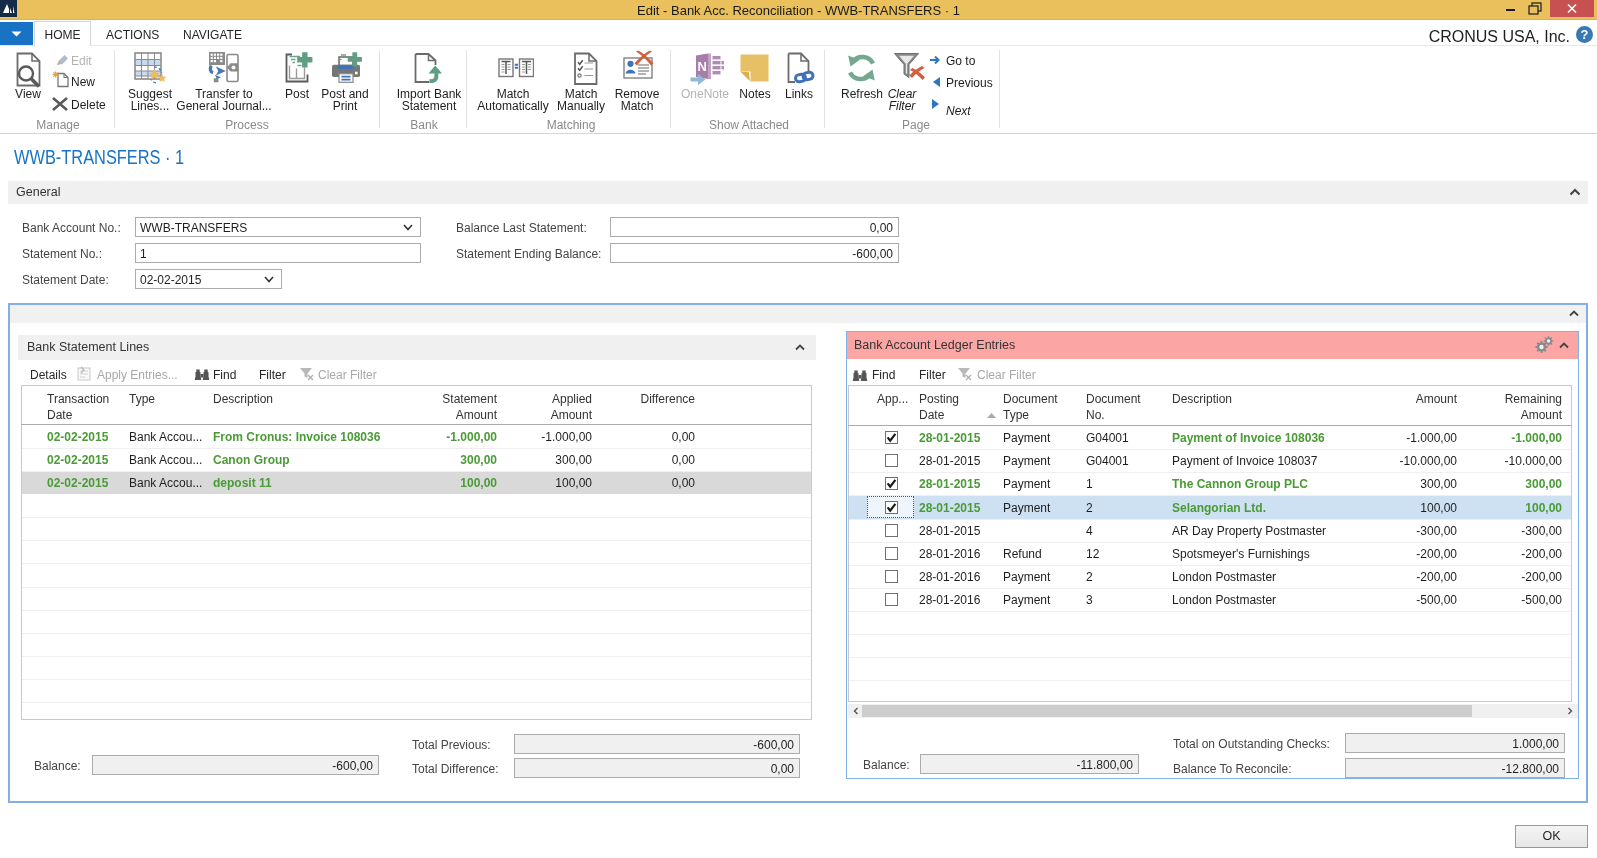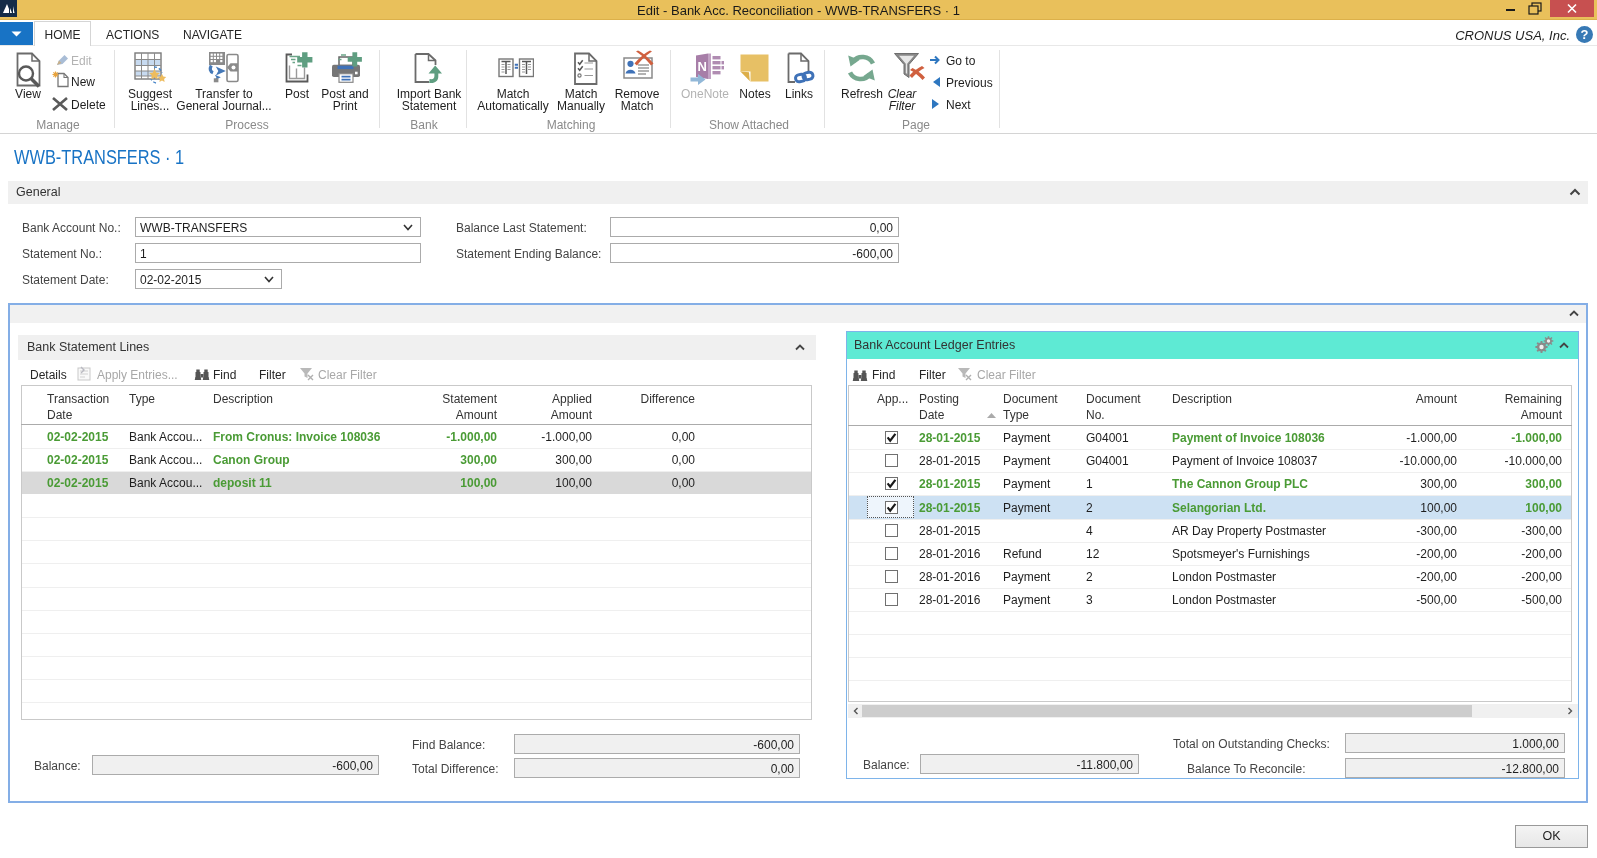--- a/index.html
+++ b/index.html
@@ -50,21 +50,21 @@
 <div class="abs" style="left:0;top:45px;width:1597px;height:1px;background:#e8e8e8;"></div>
 <div class="abs" style="left:0;top:22px;width:33px;height:23px;background:#1873c5;">
   <svg width="33" height="23" viewBox="0 0 33 23">
       <path d="M11.5 9.5 L21.5 9.5 L16.5 14.5 Z" fill="#fff"></path>
     </svg>
 </div>
 <div class="abs" style="left:34px;top:21px;width:57px;height:25px;background:#fff;border:1px solid #d5d5d5;border-bottom:none;"></div>
 <div class="abs" style="left:34px;top:28px;width:57px;text-align:center;font-size:12px;color:#262626;">HOME</div>
 <div class="abs" style="left:106px;top:28px;font-size:12px;color:#262626;">ACTIONS</div>
 <div class="abs" style="left:183px;top:28px;font-size:12px;color:#262626;">NAVIGATE</div>
-<div class="abs" style="left:1380px;top:28px;width:190px;text-align:right;font-size:13px;color:#1e1e1e;font-style:italic;">CRONUS USA, Inc.</div>
+<div class="abs" style="left:1380px;top:28px;width:190px;text-align:right;font-size:16px;color:#1e1e1e;">CRONUS USA, Inc.</div>
 <div class="abs" style="left:1576px;top:26px;width:17px;height:17px;border-radius:50%;background:#3779b5;color:#fff;font-size:13px;font-weight:bold;text-align:center;line-height:17px;">?</div>
 
 <div class="abs" style="left:0;top:133px;width:1597px;height:1px;background:#d4d4d4;"></div>
 <div class="sep" style="left:114px;"></div>
 <div class="sep" style="left:379px;"></div>
 <div class="sep" style="left:466px;"></div>
 <div class="sep" style="left:670px;"></div>
 <div class="sep" style="left:824px;"></div>
 <div class="sep" style="left:999px;"></div>
 
@@ -90,21 +90,21 @@
 
 <div class="bcap" style="left:705px;top:88px;color:#b3b3b3;">OneNote</div>
 <div class="bcap" style="left:755px;top:88px;">Notes</div>
 <div class="bcap" style="left:799px;top:88px;">Links</div>
 <div class="glabel" style="left:749px;top:118px;">Show Attached</div>
 
 <div class="bcap" style="left:862px;top:88px;">Refresh</div>
 <div class="bcap" style="left:902px;top:88px;font-style:italic;">Clear<br>Filter</div>
 <div class="scap" style="left:946px;top:54px;">Go to</div>
 <div class="scap" style="left:946px;top:76px;">Previous</div>
-<div class="scap" style="left:946px;top:98px;">Next</div>
+<div class="scap" style="left:946px;top:104px;font-style:italic;">Next</div>
 <div class="glabel" style="left:916px;top:118px;">Page</div>
 
 <svg class="abs" style="left:16px;top:52px;" width="28" height="36" viewBox="0 0 28 36">
 <path d="M1.5 1.5 H16 L23.5 9 V33.5 H1.5 Z" fill="#fff" stroke="#6b6b6b" stroke-width="1.8"></path>
 <path d="M16 1.5 V9 H23.5" fill="none" stroke="#6b6b6b" stroke-width="1.5"></path>
 <circle cx="10" cy="21.5" r="7" fill="#fff" stroke="#595959" stroke-width="2.4"></circle>
 <path d="M15 26.5 L23 34.5" stroke="#595959" stroke-width="3.6"></path>
 </svg>
 <svg class="abs" style="left:56px;top:54px;" width="13" height="12" viewBox="0 0 13 12">
     <path d="M1 11 L3 6.5 L8.5 1 L12 4.5 L6.5 10 Z" fill="#a9bdd6"></path>
@@ -380,31 +380,31 @@
 <div class="rsep" style="left:22px;top:610px;width:789px;"></div>
 <div class="rsep" style="left:22px;top:633px;width:789px;"></div>
 <div class="rsep" style="left:22px;top:656px;width:789px;"></div>
 <div class="rsep" style="left:22px;top:679px;width:789px;"></div>
 <div class="rsep" style="left:22px;top:702px;width:789px;"></div>
 
 <div class="lbl abs" style="left:34px;top:759px;">Balance:</div>
 <div class="fldg" style="left:92px;top:755px;width:287px;">
     <div class="fvr">-600,00</div>
   </div>
-<div class="lbl abs" style="left:412px;top:738px;">Find Balance:</div>
+<div class="lbl abs" style="left:412px;top:738px;">Total Previous:</div>
 <div class="fldg" style="left:514px;top:734px;width:286px;">
     <div class="fvr">-600,00</div>
   </div>
 <div class="lbl abs" style="left:412px;top:762px;">Total Difference:</div>
 <div class="fldg" style="left:514px;top:758px;width:286px;">
     <div class="fvr">0,00</div>
   </div>
 
 <div class="abs" style="left:846px;top:331px;width:733px;height:448px;border:1px solid #7eb4ea;background:#fff;"></div>
-<div class="abs" style="left:847px;top:332px;width:731px;height:27px;background:#5eead4;">
+<div class="abs" style="left:847px;top:332px;width:731px;height:27px;background:#fca5a5;">
   <div style="position:absolute;left:7px;top:6px;font-size:12.5px;color:#333;">Bank Account Ledger Entries</div>
   <svg style="position:absolute;left:688px;top:4px;" width="19" height="18" viewBox="0 0 19 18">
       <path d="M11.0 10.1 L12.6 10.0 L12.6 12.0 L11.0 11.9 L10.4 13.4 L10.3 13.6 L11.5 14.6 L10.1 16.0 L9.1 14.8 L7.5 15.5 L7.4 15.5 L7.5 17.1 L5.5 17.1 L5.6 15.5 L4.1 14.9 L3.9 14.8 L2.9 16.0 L1.5 14.6 L2.7 13.6 L2.0 12.0 L2.0 11.9 L0.4 12.0 L0.4 10.0 L2.0 10.1 L2.6 8.6 L2.7 8.4 L1.5 7.4 L2.9 6.0 L3.9 7.2 L5.5 6.5 L5.6 6.5 L5.5 4.9 L7.5 4.9 L7.4 6.5 L8.9 7.1 L9.1 7.2 L10.1 6.0 L11.5 7.4 L10.3 8.4 L11.0 10.0 Z" fill="#8a8a8a"></path>
       <circle cx="6.5" cy="11" r="2.2" fill="#f0f0f0"></circle>
       <path d="M16.9 4.3 L18.3 4.2 L18.3 5.8 L16.9 5.7 L16.5 6.9 L16.4 7.0 L17.5 7.9 L16.4 9.0 L15.5 7.9 L14.3 8.4 L14.2 8.4 L14.3 9.8 L12.7 9.8 L12.8 8.4 L11.6 8.0 L11.5 7.9 L10.6 9.0 L9.5 7.9 L10.6 7.0 L10.1 5.8 L10.1 5.7 L8.7 5.8 L8.7 4.2 L10.1 4.3 L10.5 3.1 L10.6 3.0 L9.5 2.1 L10.6 1.0 L11.5 2.1 L12.7 1.6 L12.8 1.6 L12.7 0.2 L14.3 0.2 L14.2 1.6 L15.4 2.0 L15.5 2.1 L16.4 1.0 L17.5 2.1 L16.4 3.0 L16.9 4.2 Z" fill="#8a8a8a"></path>
       <circle cx="13.5" cy="5" r="1.7" fill="#f0f0f0"></circle>
     </svg>
   <svg style="position:absolute;left:712px;top:10px;" width="10" height="7" viewBox="0 0 10 7">
       <path d="M1 5.5 L5 1.5 L9 5.5" stroke="#444" stroke-width="1.8" fill="none"></path>
     </svg>
@@ -537,18 +537,18 @@
 </div>
 
 <div class="lbl abs" style="left:863px;top:758px;">Balance:</div>
 <div class="fldg" style="left:920px;top:754px;width:219px;">
     <div class="fvr">-11.800,00</div>
   </div>
 <div class="lbl abs" style="left:1173px;top:737px;">Total on Outstanding Checks:</div>
 <div class="fldg" style="left:1345px;top:733px;width:220px;">
     <div class="fvr">1.000,00</div>
   </div>
-<div class="lbl abs" style="left:1173px;top:762px;margin-left:14px;">Balance To Reconcile:</div>
+<div class="lbl abs" style="left:1173px;top:762px;">Balance To Reconcile:</div>
 <div class="fldg" style="left:1345px;top:758px;width:220px;">
     <div class="fvr">-12.800,00</div>
   </div>
 
 <div class="abs" style="left:1515px;top:825px;width:73px;height:23px;background:linear-gradient(#f4f4f4,#e7e7e7);border:1px solid #999;font-size:12.5px;color:#1e1e1e;text-align:center;line-height:21px;">OK</div>
 
 </body></html>

